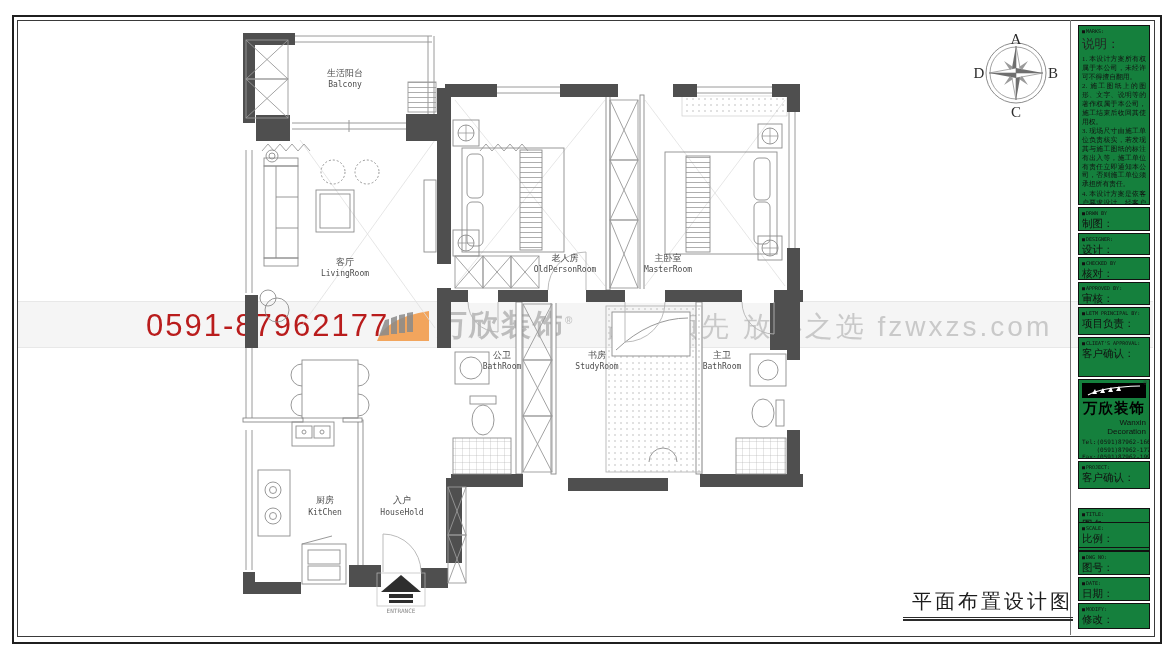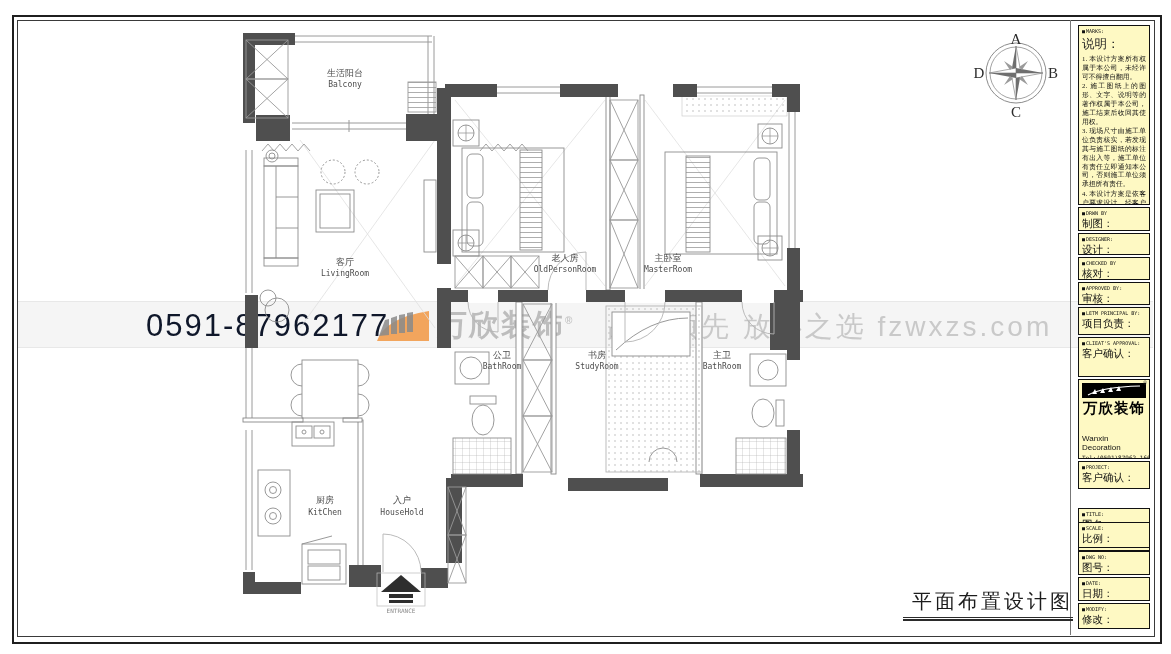--- a/index.html
+++ b/index.html
@@ -6,42 +6,42 @@
   body{width:1171px;height:654px;position:relative;overflow:hidden;
        font-family:"Liberation Sans","DejaVu Sans",sans-serif;color:#222;}
   .abs{position:absolute;}
   
   .frame-outer{left:12px;top:15px;width:1146px;height:625px;border:2px solid #1f1f1f;}
   .frame-inner{left:17px;top:20px;width:1136px;height:615px;border:1px solid #3a3a3a;}
   .area-divider{left:1070px;top:20px;height:615px;width:0;border-left:1px solid #777;}
   
   .wm-band{left:18px;top:301px;width:1135px;height:45px;background:rgba(120,120,120,0.07);
            border-top:1px solid rgba(0,0,0,0.05);border-bottom:1px solid rgba(0,0,0,0.05);}
-  .wm-phone{left:146px;top:308px;font-size:31px;letter-spacing:2px;color:#0f172a;}
+  .wm-phone{left:146px;top:308px;font-size:31px;letter-spacing:2px;color:#b91c1c;}
   .wm-brand{left:437px;top:305px;font-size:30px;font-weight:bold;letter-spacing:2px;color:#bdbdbd;}
   .wm-brand sup{font-size:10px;color:#c4c4c4;}
   .wm-slogan{left:608px;top:308px;font-size:28px;letter-spacing:3px;color:#c9c9c9;}
   
   .sheet-title{left:903px;top:588px;width:170px;text-align:right;
                font-family:"Liberation Serif","DejaVu Serif",serif;font-size:20px;
                letter-spacing:3px;color:#1c1c1c;padding-bottom:4px;border-bottom:2px solid #2b2b2b;}
   .sheet-title-rule{left:903px;top:617px;width:170px;border-top:1px solid #2b2b2b;}
   
-  .tb-box{position:absolute;left:1078px;width:72px;border:1.2px solid #111;background:#fef9c3;
+  .tb-box{position:absolute;left:1078px;width:72px;border:1.2px solid #111;background:#15803d;
           box-sizing:border-box;padding:2px 3px;overflow:hidden;}
   .tb-en{font-family:"DejaVu Sans Mono",monospace;font-size:5px;color:#111;white-space:nowrap;}
   .tb-en .sq{font-size:5px;margin-right:1px;}
   .tb-cn{font-family:Liberation Sans, sans-serif;font-size:10.5px;color:#111;margin-top:1px;}
   .marks-cn{font-family:"Liberation Serif","DejaVu Serif",serif;font-size:12.5px;margin:2px 0 2px 0;}
   .note{font-family:"Liberation Serif","DejaVu Serif",serif;font-size:6.8px;line-height:8.8px;
         color:#111;text-align:justify;margin-bottom:1px;}
   .logo-box{width:64px;height:15px;background:#000;margin:1px auto 0 auto;position:relative;}
   .logo-reg{position:absolute;right:-1px;top:-3px;font-size:5px;color:#333;}
   .logo-cn{text-align:center;font-weight:bold;font-size:14.5px;letter-spacing:1px;color:#000;margin-top:1px;}
-  .logo-en{text-align:left;font-size:8px;color:#111;margin-top:16px;}
+  .logo-en{text-align:right;font-size:8px;color:#111;margin-top:0;}
   .contact{font-family:"DejaVu Sans Mono",monospace;font-size:6px;line-height:7.5px;color:#111;margin-top:2px;white-space:pre;}
   .plan-svg{left:0;top:0;}
   .wm-noselect{pointer-events:none;}
 </style>
 </head>
 <body>
 
 <div class="abs wm-band wm-noselect"></div>
 <div class="abs wm-phone wm-noselect">0591-87962177</div>
 <svg class="abs wm-noselect" style="left:375px;top:306px" width="58" height="38" viewBox="0 0 58 38">

